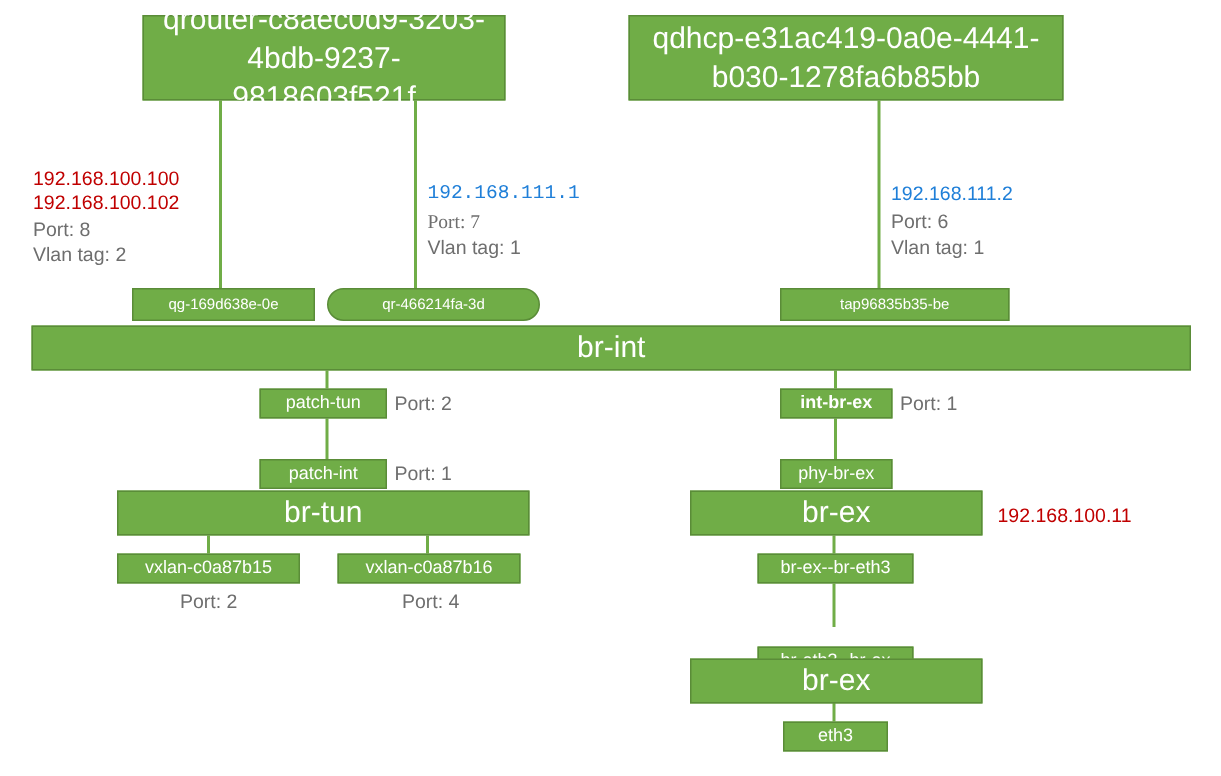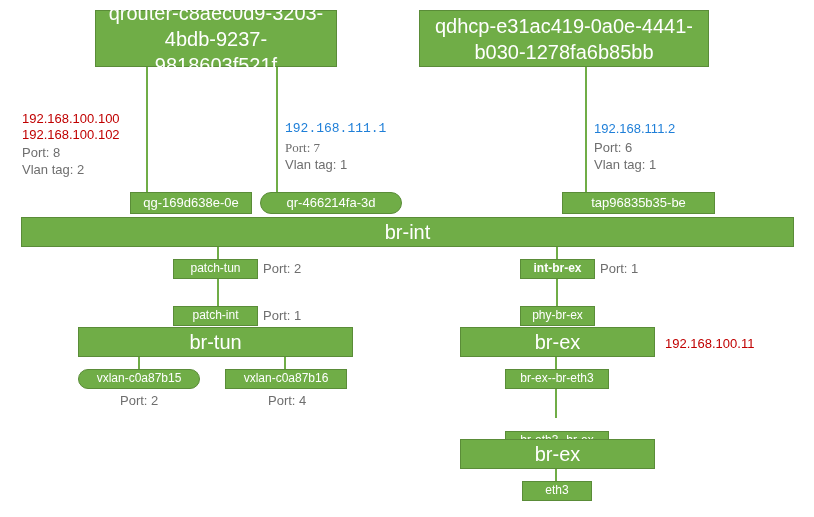--- a/index.html
+++ b/index.html
@@ -27,22 +27,21 @@
     font-size: 20px;
     font-weight: normal;
     padding: 6px 10px;
   }
   .med {
     font-size: 20px;
     font-weight: normal;
   }
   .medw { font-size: 20px; }
   .small {
-    font-size: 13px;
-    margin-left: 42px;
+    font-size: 10px;
   }
   .tiny {
     font-size: 12px;
   }
   .label {
     position: absolute;
     font-size: 13px;
     color: #6e6e6e;
     white-space: nowrap;
   }
@@ -132,21 +131,21 @@
 <div class="label" style="left:263px; top:308px;">Port: 1</div>
 
 <div class="node tiny" style="left:520px; top:306px; width:75px; height:20px;">phy-br-ex</div>
 
 <div class="node med" style="left:78px; top:327px; width:275px; height:30px;">br-tun</div>
 
 <div class="node med" style="left:460px; top:327px; width:195px; height:30px;">br-ex</div>
 
 <div class="ip-red" style="left:665px; top:336px;">192.168.100.11</div>
 
-<div class="node tiny" style="left:78px; top:369px; width:122px; height:20px;border-radius:10px;">vxlan-c0a87b15</div>
+<div class="node tiny" style="left:78px; top:369px; width:122px; height:20px;">vxlan-c0a87b15</div>
 <div class="node tiny" style="left:225px; top:369px; width:122px; height:20px;">vxlan-c0a87b16</div>
 <div class="node tiny" style="left:505px; top:369px; width:104px; height:20px;">br-ex--br-eth3</div>
 
 <div class="label" style="left:120px; top:393px;">Port: 2</div>
 <div class="label" style="left:268px; top:393px;">Port: 4</div>
 
 <div class="node tiny" style="left:505px; top:431px; width:104px; height:20px;text-align:right;">br-eth3--br-ex</div>
 
 <div class="node med" style="left:460px; top:439px; width:195px; height:30px;">br-ex</div>
 

